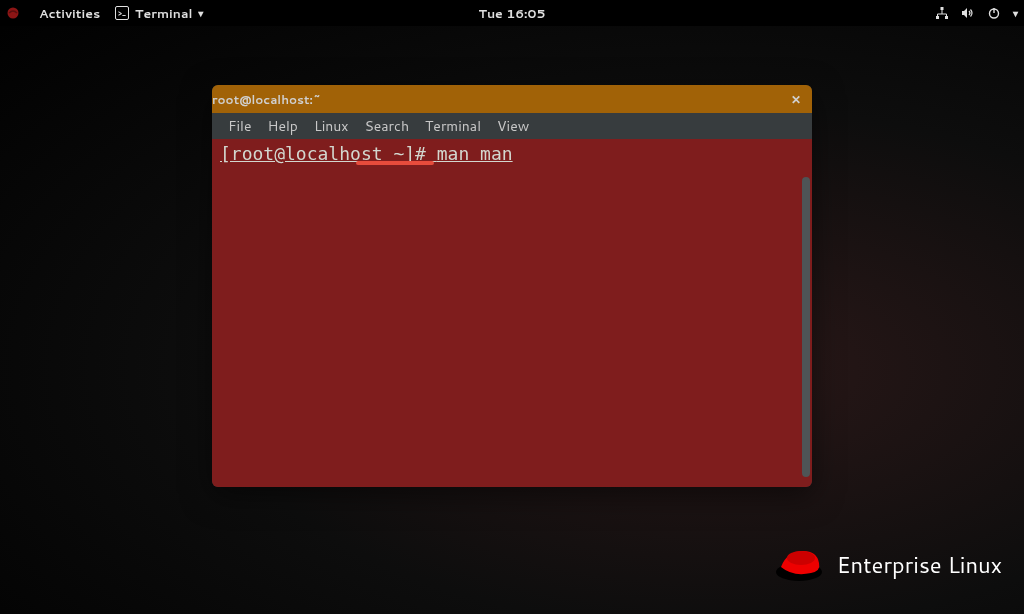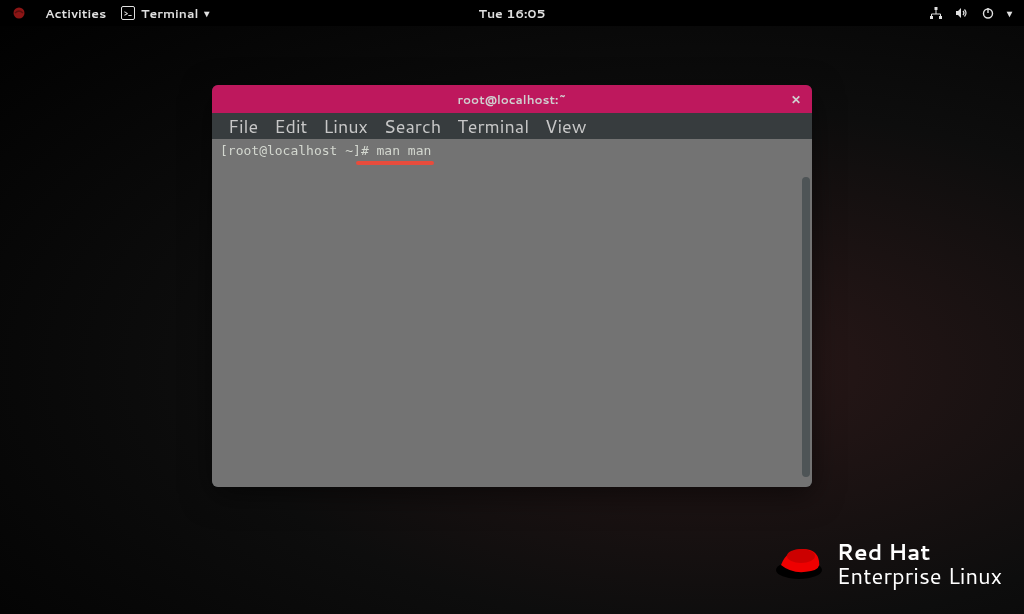--- a/index.html
+++ b/index.html
@@ -9,21 +9,21 @@
       background: radial-gradient(ellipse at 70% 60%, #2a1818 0%, #0d0d0d 50%, #000000 100%);
       font-family: Cantarell, -apple-system, sans-serif;
       overflow: hidden;
       position: relative;
     }
     .topbar {
       height: 26px;
       background: #000000;
       display: flex;
       align-items: center;
-      padding: 0 12px;
+      padding: 0 6px;
       color: #e0e0e0;
       font-size: 12.5px;
       font-weight: 600;
     }
     .topbar-left { display: flex; align-items: center; gap: 15px; }
     .topbar-center { position: absolute; left: 50%; transform: translateX(-50%); text-align: center; }
     .topbar-right { margin-left: auto; display: flex; align-items: center; gap: 12px; }
     .logo-dot {
       display: inline-flex;
       align-items: center;
@@ -39,25 +39,25 @@
       width: 600px;
       height: 402px;
       background: #2e3436;
       border-radius: 6px;
       box-shadow: 0 8px 30px rgba(0,0,0,0.5);
       display: flex;
       flex-direction: column;
     }
     .titlebar {
       height: 28px;
-      background: #be185d;
+      background: #a16207;
       border-radius: 6px 6px 0 0;
       display: flex;
       align-items: center;
-      justify-content: center;
+      justify-content: flex-start;
       position: relative;
       color: #d0d0d0;
       font-size: 12px;
       font-weight: 600;
     }
     .close-btn {
       position: absolute;
       right: 8px;
       top: 50%;
       transform: translateY(-50%);
@@ -70,33 +70,34 @@
       font-size: 12px;
       color: #d0d0d0;
     }
     .menubar {
       height: 26px;
       background: #373c3e;
       display: flex;
       align-items: center;
       padding: 0 8px;
       gap: 0;
-      font-size: 18px;
+      font-size: 14px;
       color: #c8c8c8;
     }
     .menubar-item { padding: 0 8px; cursor: pointer; }
     .terminal-body {
       flex: 1;
-      background: #737373;
+      background: #7f1d1d;
       padding: 4px 8px;
       font-family: "DejaVu Sans Mono", monospace;
-      font-size: 13px;
+      font-size: 18px;
       color: #d3d7cf;
       position: relative;
       border-radius: 0 0 6px 6px;
+      text-decoration: underline;
     }
     .terminal-scrollbar {
       position: absolute;
       right: 2px;
       top: 38px;
       width: 8px;
       height: 300px;
       background: #4e5456;
       border-radius: 4px;
     }
@@ -172,21 +173,21 @@
   </div>
 </div>
 
 <div class="terminal-window">
   <div class="titlebar">
     <span>root@localhost:~</span>
     <span class="close-btn">✕</span>
   </div>
   <div class="menubar">
     <span class="menubar-item">File</span>
-    <span class="menubar-item">Edit</span>
+    <span class="menubar-item">Help</span>
     <span class="menubar-item">Linux</span>
     <span class="menubar-item">Search</span>
     <span class="menubar-item">Terminal</span>
     <span class="menubar-item">View</span>
   </div>
   <div class="terminal-body">
     <span>[root@localhost ~]# </span><span>man man</span>
     <div class="underline-annot"></div>
     <div class="terminal-scrollbar"></div>
   </div>
@@ -194,16 +195,15 @@
 
 <div class="brand">
   <span>
     <svg width="52" height="40" viewBox="0 0 52 40">
       <ellipse cx="26" cy="29" rx="23" ry="9" fill="#000000"></ellipse>
       <path d="M8 24 Q14 8 30 8 Q44 8 46 20 Q48 28 38 30 Q20 34 8 24 Z" fill="#ee0000"></path>
       <ellipse cx="28" cy="15" rx="14" ry="7" fill="#cc0000"></ellipse>
     </svg>
   </span>
   <div class="brand-text">
-    <span class="brand-title">Red Hat</span>
     <span class="brand-sub">Enterprise Linux</span>
   </div>
 </div>
 
 </body></html>

